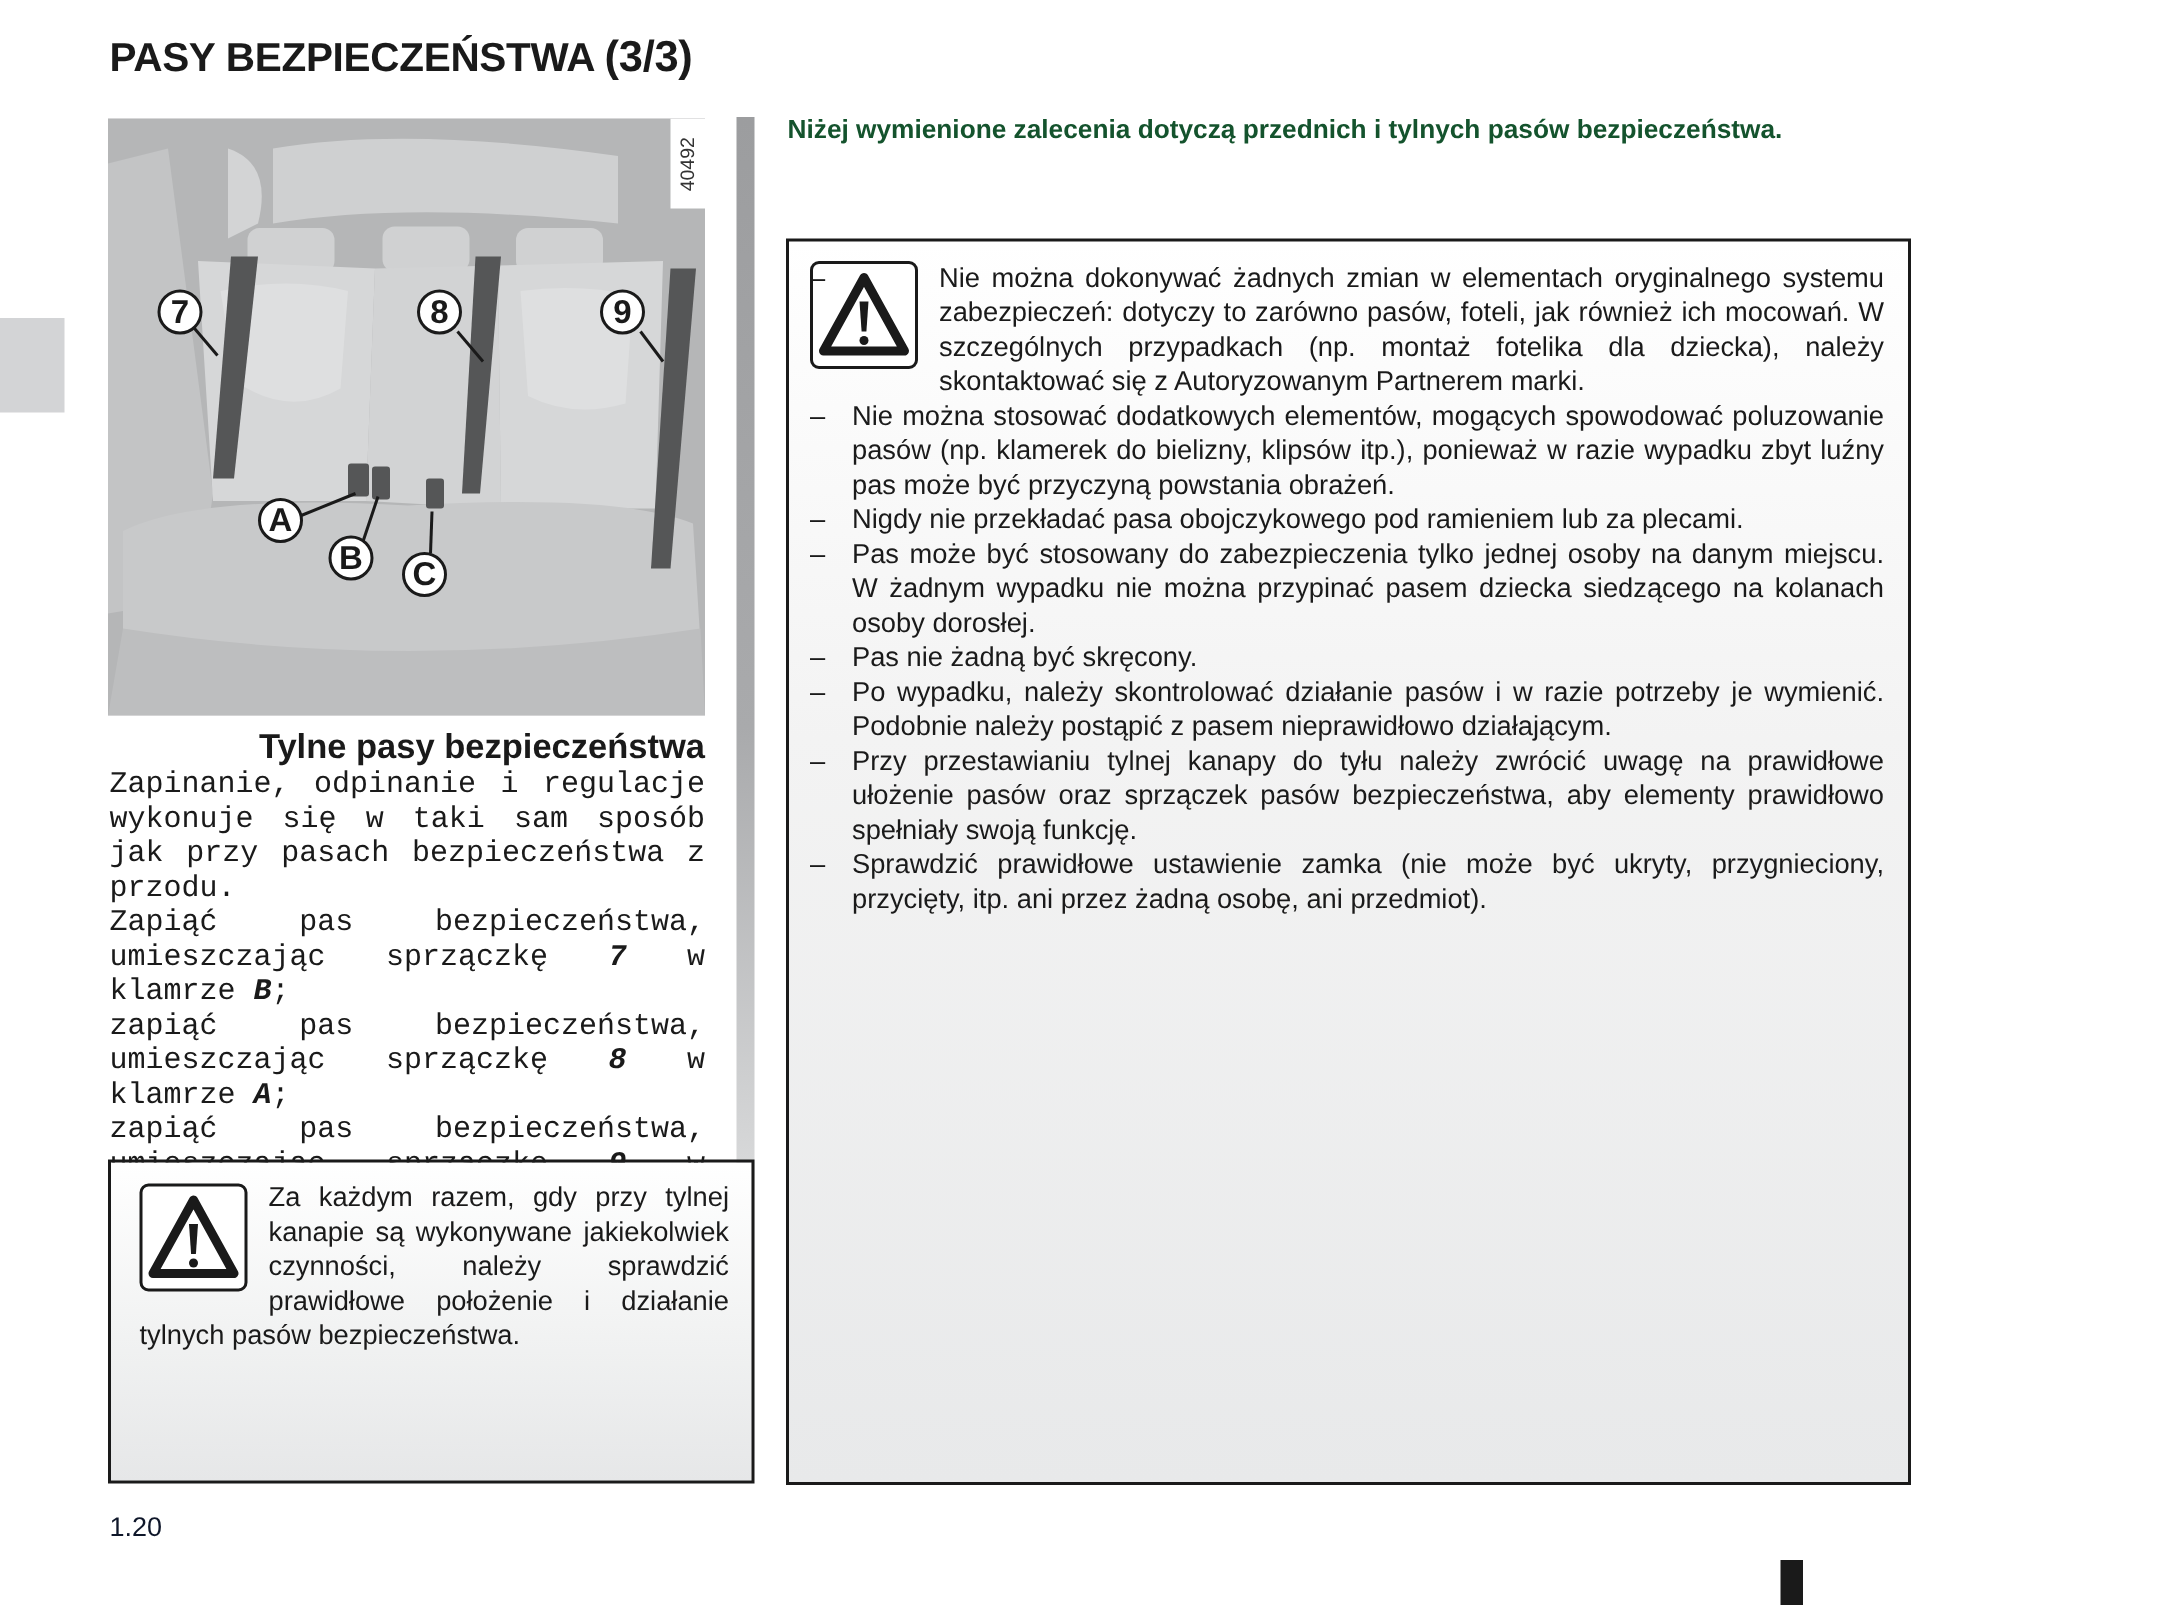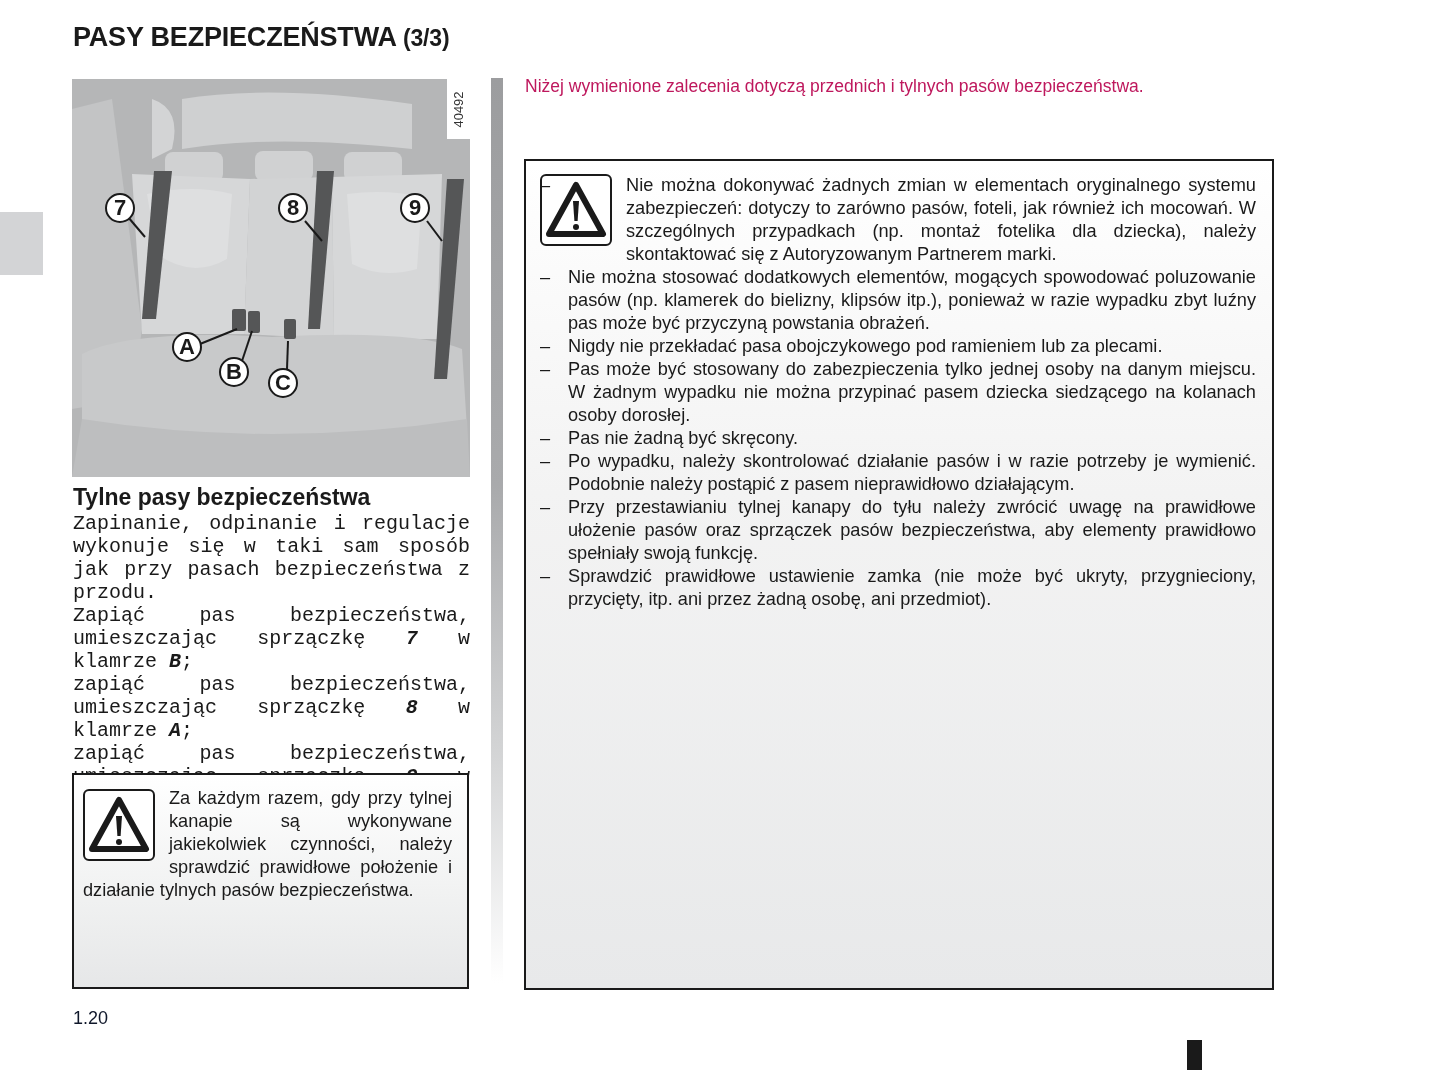--- a/index.html
+++ b/index.html
@@ -6,21 +6,21 @@
     body {
       width: 1445px; height: 1070px; position: relative; overflow: hidden;
       background: #ffffff; color: #1a1a1a;
       font-family: "Liberation Sans", sans-serif;
     }
     .page-title {
       position: absolute; left: 73px; top: 22px;
       font-size: 27px; font-weight: bold; letter-spacing: -0.2px; color: #1a1a1a;
       white-space: nowrap;
     }
-    .page-title .sub { font-size: 23px; }
+    .page-title .sub { font-size: 29px; }
     .side-tab {
       position: absolute; left: 0; top: 212px; width: 43px; height: 63px;
       background: #d3d4d6;
     }
     .col-sep {
       position: absolute; left: 491px; top: 78px; width: 12px; height: 905px;
       background: linear-gradient(to bottom, #9c9d9f 0%, #a9aaac 45%, #d4d5d6 75%, #ffffff 100%);
     }
     
     .figure {
@@ -35,39 +35,39 @@
     .fig-id span {
       display: block; transform: rotate(-90deg); font-size: 13px; color: #333; white-space: nowrap;
     }
     .callout {
       position: absolute; width: 30px; height: 30px; border-radius: 50%;
       background: #ffffff; border: 2px solid #1a1a1a; box-sizing: border-box;
       display: flex; align-items: center; justify-content: center;
       font-weight: bold; font-size: 22px; color: #1a1a1a;
     }
     .left-col { position: absolute; left: 73px; top: 482px; width: 397px; }
-    .section-heading { font-size: 23px; font-weight: bold; margin: 0; line-height: 30px; color: #1a1a1a; }
+    .section-heading { font-size: 23px; font-weight: bold; margin: 0; line-height: 30px; color: #1a1a1a; text-align: right; }
     .body-text { font-size: 20px; line-height: 23px; text-align: justify; color: #1a1a1a; font-family: Liberation Mono, monospace; }
     .body-text p { margin: 0; }
     .body-text b { font-style: italic; }
     .warn-box-small {
-      position: absolute; left: 72px; top: 773px; width: 397px; height: 216px;
+      position: absolute; left: 72px; top: 773px; width: 431px; height: 216px;
       box-sizing: border-box; border: 2px solid #1a1a1a;
       background: linear-gradient(to bottom, #ffffff 0%, #f1f2f2 55%, #e6e7e8 100%);
-      padding: 12px 15px 0 9px;
+      padding: 12px 15px 0 19px;
     }
     .warn-icon {
       float: left; width: 72px; height: 72px; box-sizing: border-box;
       border: 2px solid #1a1a1a; border-radius: 6px; margin: 2px 14px 2px 0;
       background: #fff; display: flex; align-items: center; justify-content: center;
     }
     .warn-box-small .txt { font-size: 18.2px; line-height: 23px; text-align: justify; color: #1a1a1a; }
     .intro {
-      position: absolute; left: 525px; top: 76px; font-size: 17.5px; font-weight: normal;
-      white-space: nowrap; color: #be185d;
+      position: absolute; left: 525px; top: 76px; font-size: 17.5px; font-weight: bold;
+      white-space: nowrap; color: #14532d;
     }
     .warn-box-big {
       position: absolute; left: 524px; top: 159px; width: 750px; height: 831px;
       box-sizing: border-box; border: 2px solid #1a1a1a;
       background: linear-gradient(to bottom, #ffffff 0%, #f3f3f3 40%, #e8e9ea 100%);
       padding: 13px 16px 0 14px;
     }
     .warn-box-big .warn-icon { margin: 0 14px 4px 0; }
     .warn-list { list-style: none; margin: 0; padding: 0; font-size: 18.2px; line-height: 23px; color: #1a1a1a; }
     .warn-list li { position: relative; text-align: justify; }

